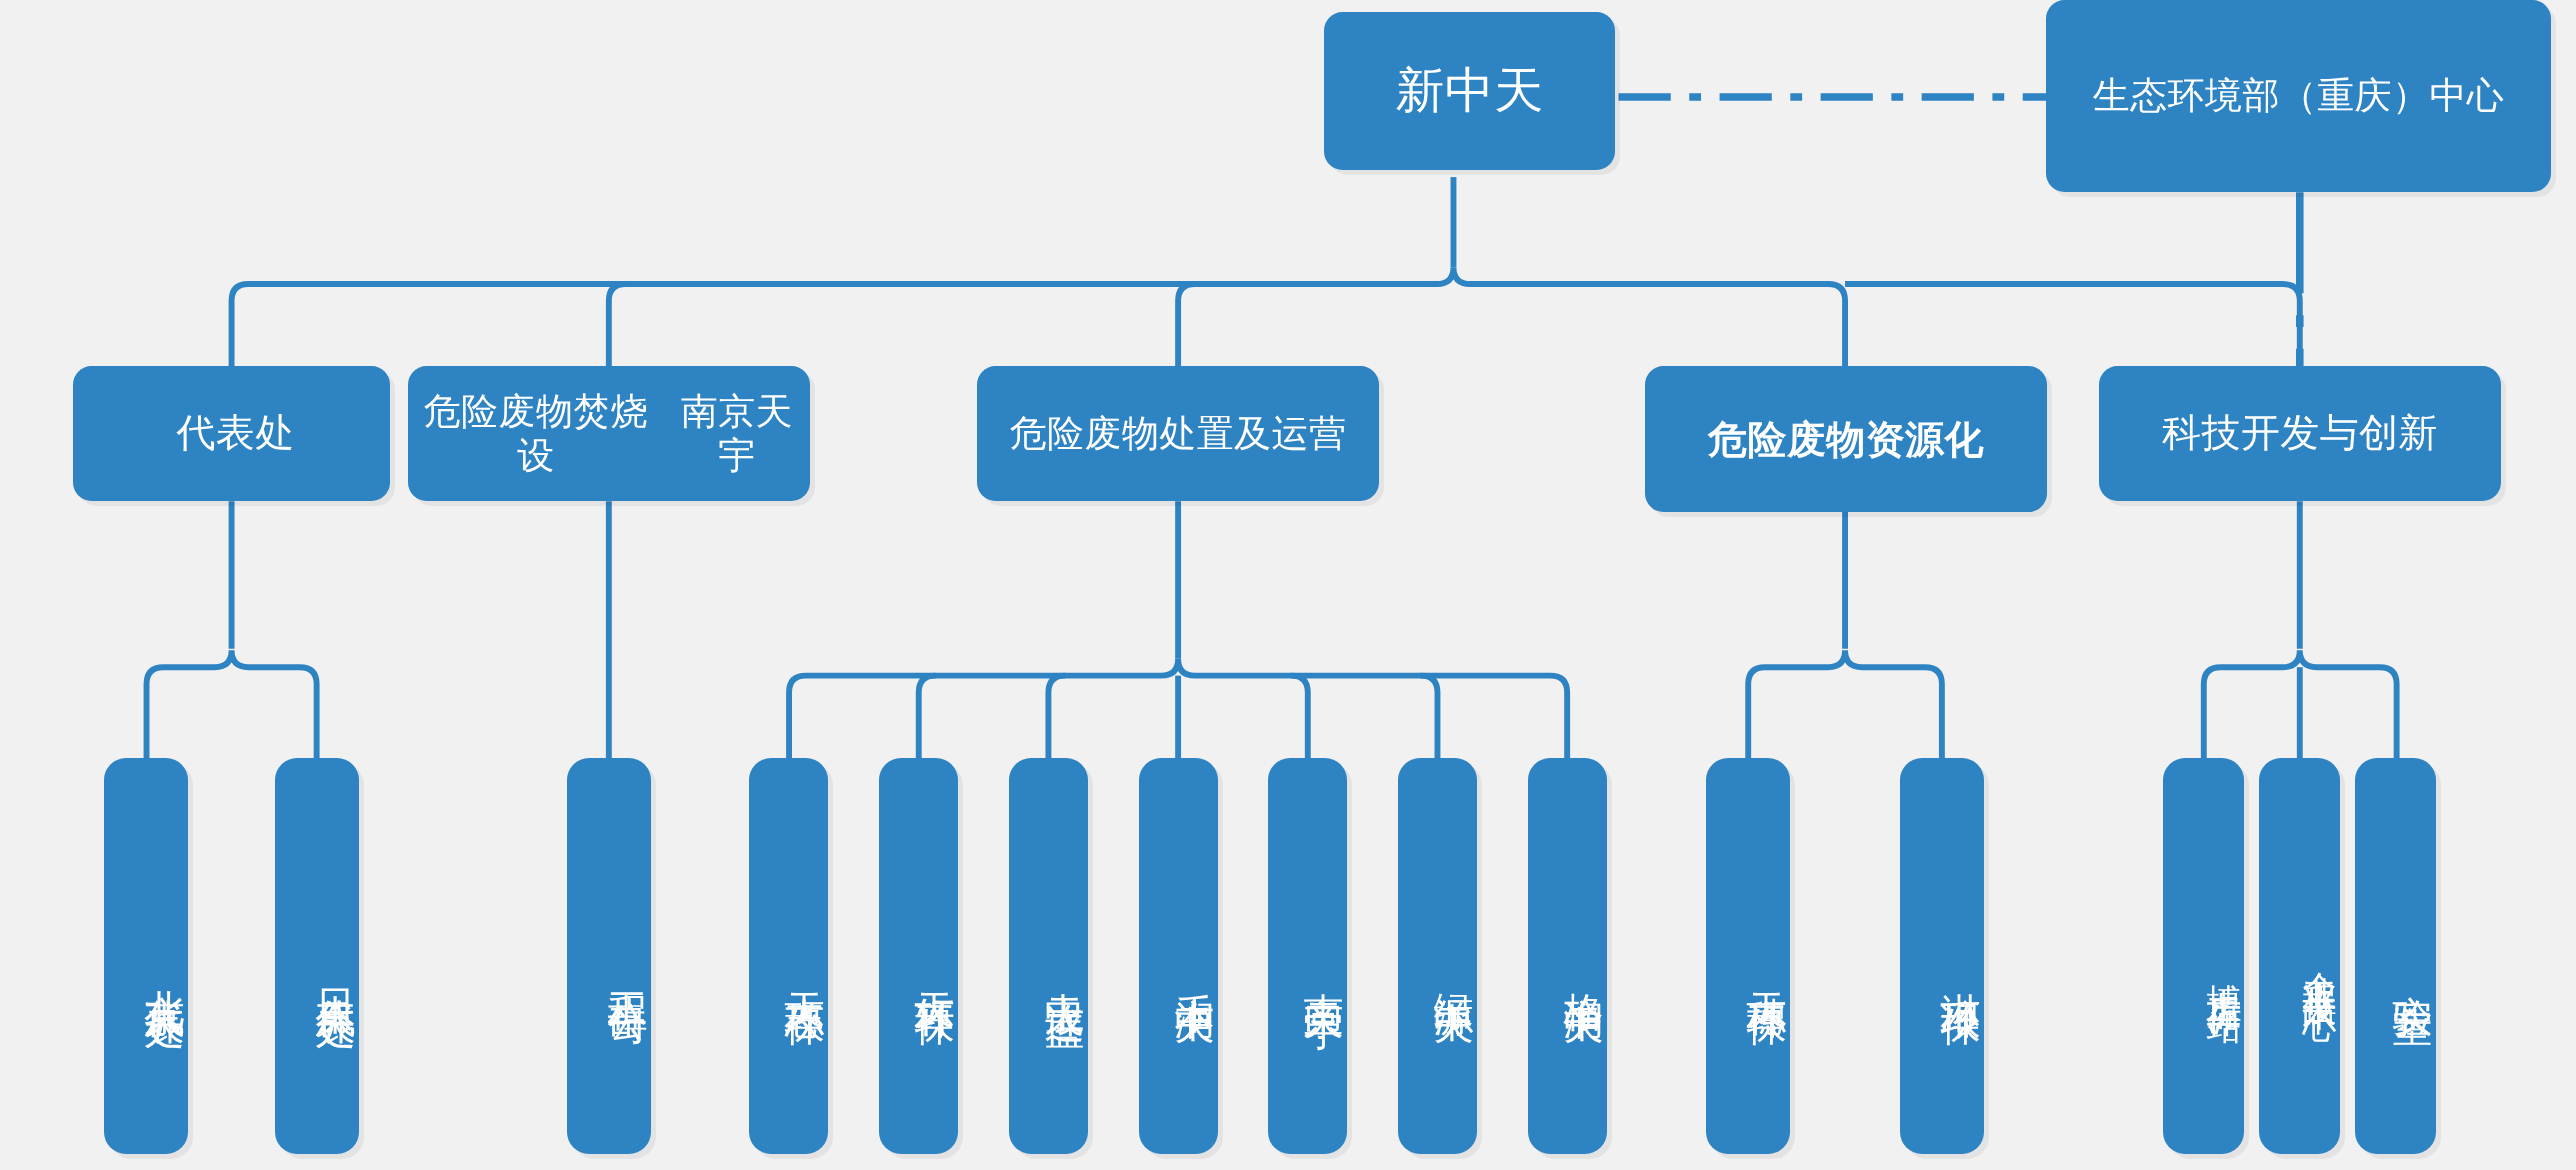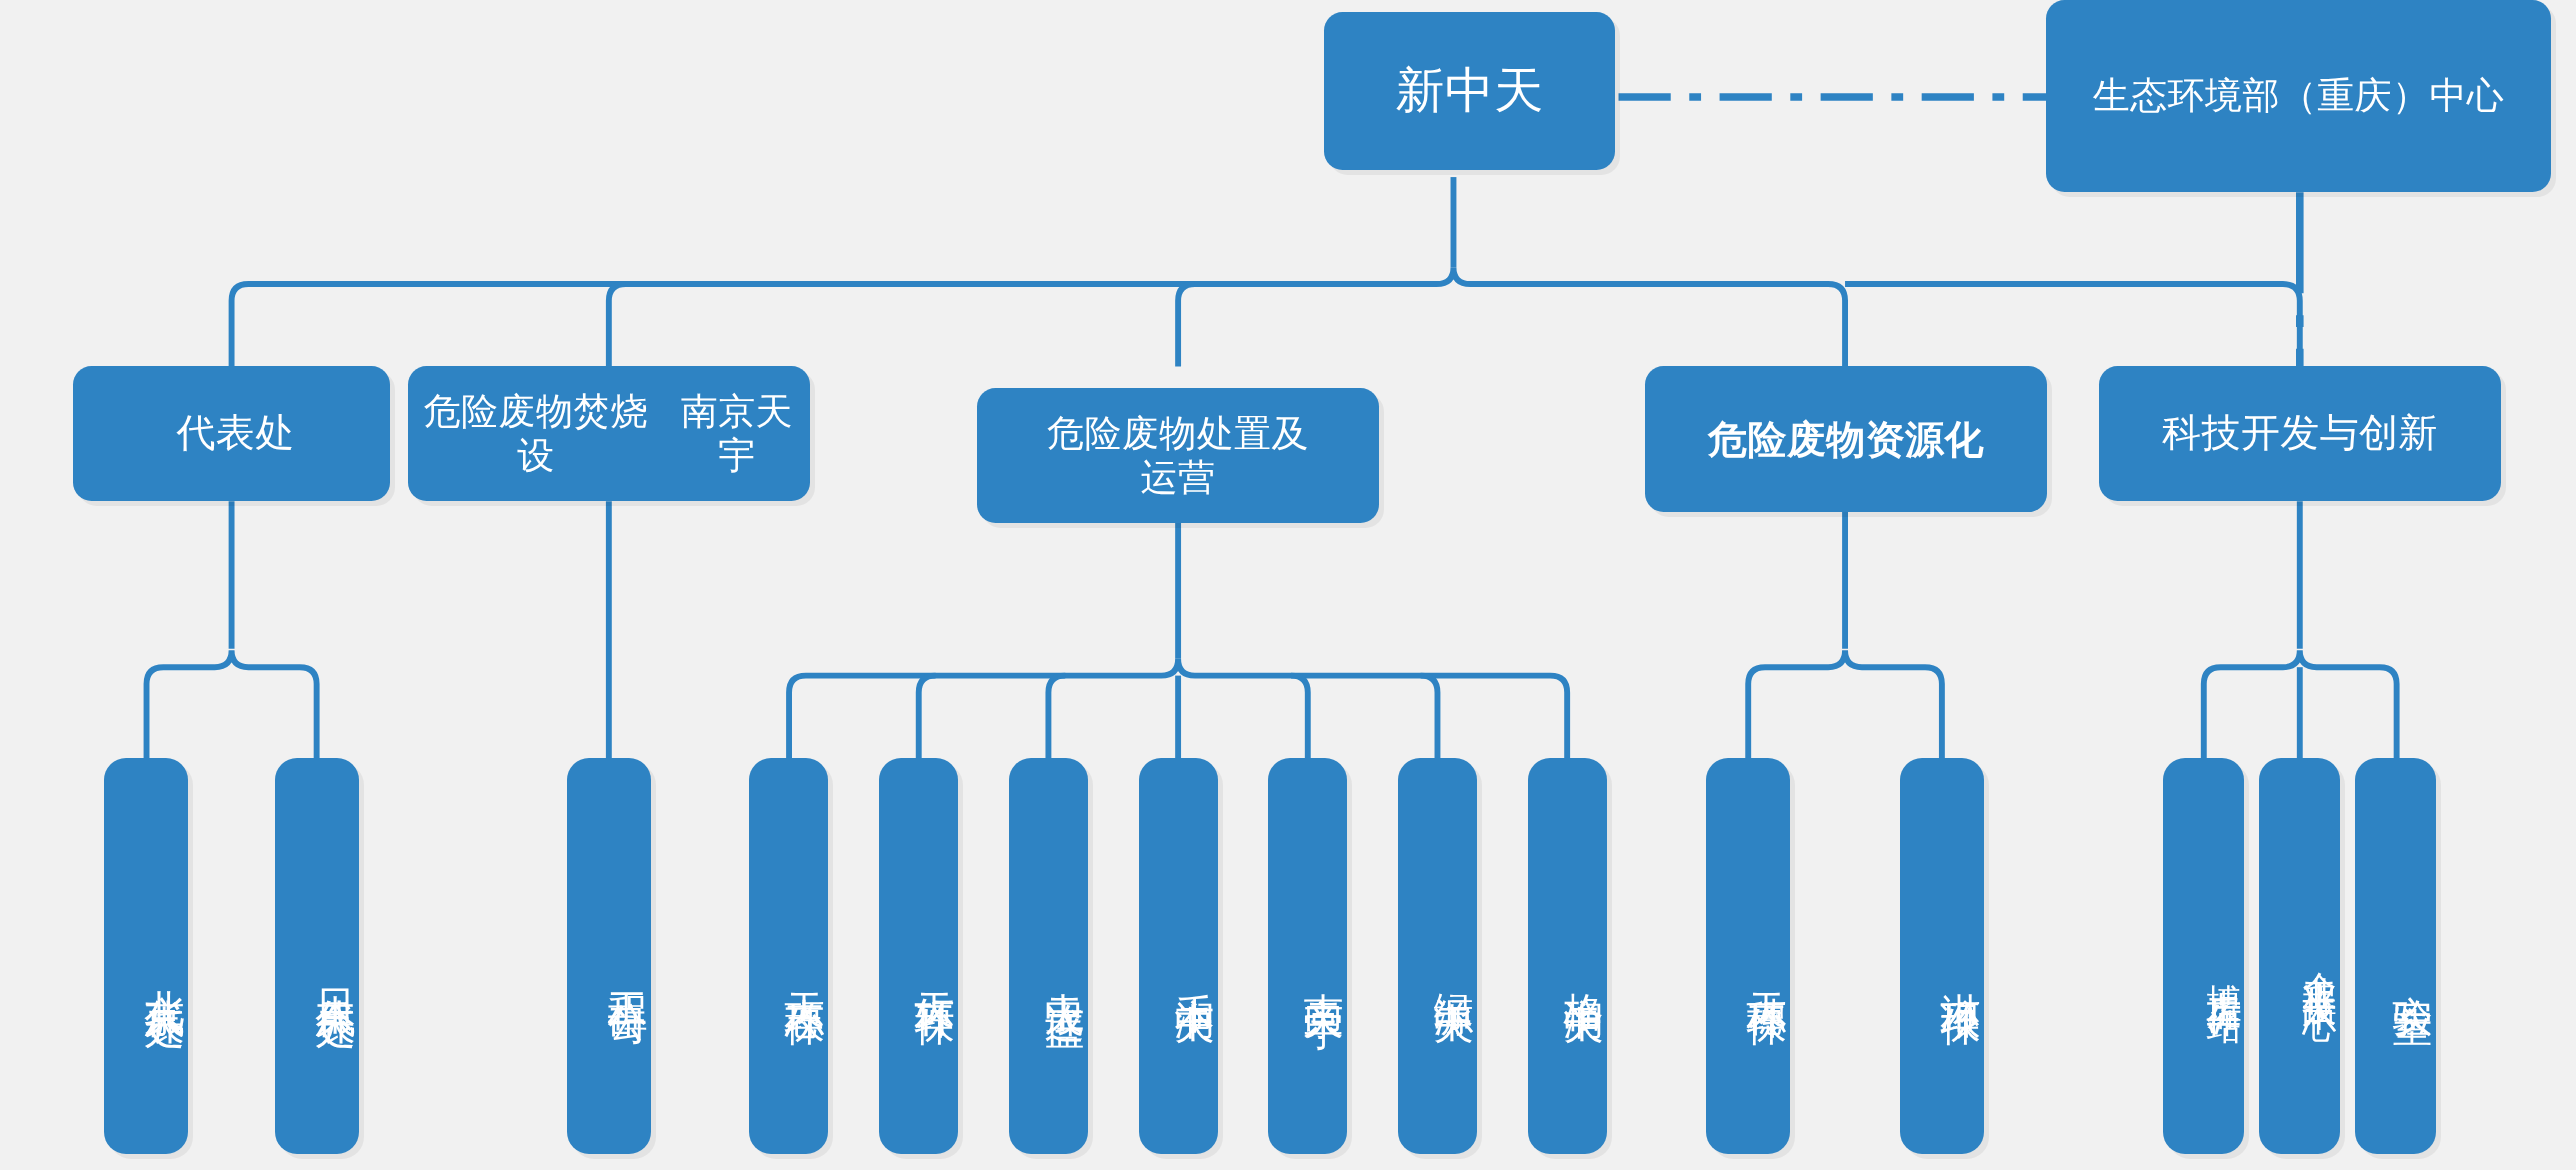--- a/index.html
+++ b/index.html
@@ -122,21 +122,21 @@
 
   <div class="node node-lvl2" style="left:73px; top:366px; width:317px; height:135px;padding-left:8px;">
     <span>代表处</span>
   </div>
 
   <div class="node node-lvl2 two-line" style="left:408px; top:366px; width:402px; height:135px; ">
     <span>危险废物焚烧设</span>
     <span>南京天宇</span>
   </div>
 
-  <div class="node node-lvl2 two-line" style="left:977px; top:388px; width:402px; height:135px; flex-direction:column;">
+  <div class="node node-lvl2 two-line" style="left:977px; top:366px; width:402px; height:135px; flex-direction:row;">
     <span>危险废物处置及</span>
     <span>运营</span>
   </div>
 
   <div class="node node-lvl2" style="left:1645px; top:366px; width:402px; height:146px;font-weight:bold;">
     <span>危险废物资源化</span>
   </div>
 
   <div class="node node-lvl2" style="left:2099px; top:366px; width:402px; height:135px;">
     <span>科技开发与创新</span>

